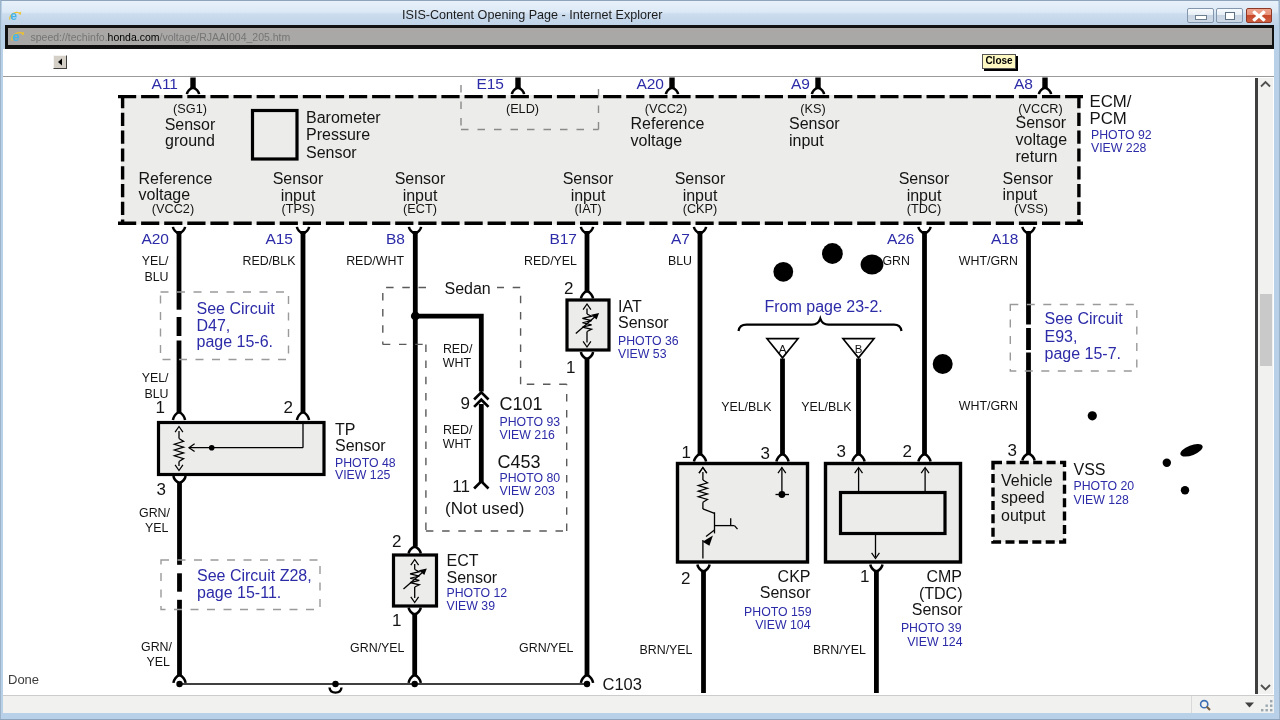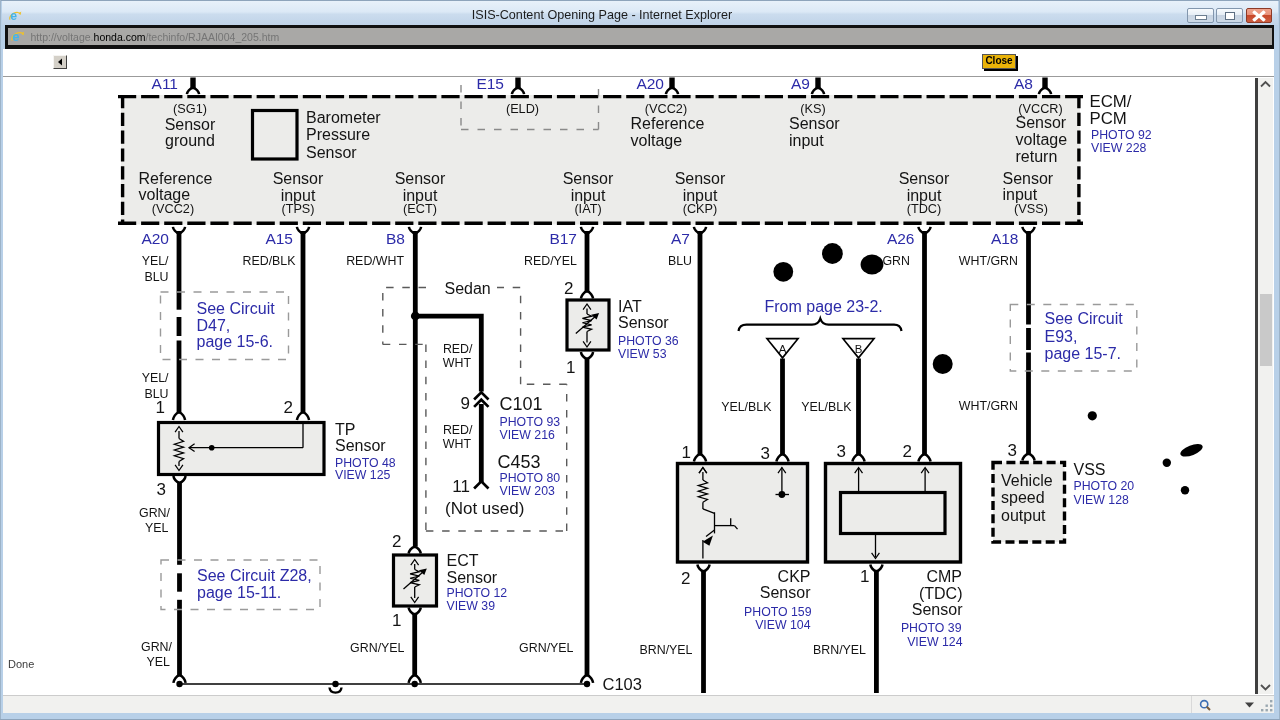--- a/index.html
+++ b/index.html
@@ -11,48 +11,48 @@
 <div class="abs" style="left:0;top:0;width:1px;height:720px;background:#9db3c8"></div>
 <div class="abs" style="left:1279px;top:0;width:1px;height:720px;background:#9db3c8"></div>
 <div class="abs" style="left:0;top:719px;width:1280px;height:1px;background:#8ea4bb"></div>
 
 <div class="abs" style="left:2px;top:1px;width:1276px;height:23.7px;background:linear-gradient(#e8f1fa,#dce9f6 45%,#cbdcee 55%,#c0d3e8)"></div>
 <svg width="14" height="14" viewBox="0 0 32 32" style="position:absolute;left:8px;top:9px">
 <path d="M4.5,24.5 A 13.5 9 -28 1 1 29,12" stroke="#eec12d" stroke-width="2.7" fill="none"></path>
 <path d="M28,13.5 L30.5,5.5 L24,9.5 Z" fill="#eec12d"></path>
 <text x="5" y="26" font-family="Liberation Sans" font-weight="bold" font-size="28" fill="#45b5e9">e</text>
 </svg>
-<div class="abs" style="left:402px;top:8px;width:400px;height:17px;font-size:12.6px;color:#1c1c1c;text-align:center;white-space:nowrap">ISIS-Content Opening Page - Internet Explorer</div>
+<div class="abs" style="left:402px;top:8px;width:400px;height:17px;font-size:12.6px;color:#1c1c1c;text-align:left;white-space:nowrap">ISIS-Content Opening Page - Internet Explorer</div>
 
 <div class="abs" style="left:1186.5px;top:7.5px;width:27px;height:15.5px;border:1px solid #8296ad;border-radius:2px;background:linear-gradient(#f8fbfd,#e6eef6 45%,#c8d4e2 50%,#cdd9e6);box-sizing:border-box">
   <div class="abs" style="left:7.5px;top:6.5px;width:9.5px;height:3px;background:#fff;border:1px solid #6c7e90"></div>
 </div>
 <div class="abs" style="left:1216px;top:7.5px;width:27px;height:15.5px;border:1px solid #8296ad;border-radius:2px;background:linear-gradient(#f8fbfd,#e6eef6 45%,#c8d4e2 50%,#cdd9e6);box-sizing:border-box">
   <div class="abs" style="left:8px;top:3.5px;width:7.5px;height:6px;background:#fff;border:1.7px solid #5d6f82"></div>
 </div>
 <div class="abs" style="left:1245.5px;top:7.5px;width:26.5px;height:15.5px;border:1px solid #8c3a27;border-radius:2px;background:linear-gradient(#efa28b,#e8917a 45%,#c8482a 50%,#cd5e41);box-sizing:border-box"></div>
 <svg class="abs" style="left:1252px;top:9.5px" width="14" height="12">
     <path d="M2.5,1 L7,5 L11.5,1 L13,2.5 L8.8,6 L13,9.5 L11.5,11 L7,7 L2.5,11 L1,9.5 L5.2,6 L1,2.5 Z" fill="#fff" stroke="#fff" stroke-width="1.1" stroke-linejoin="round"></path>
   </svg>
 
 <div class="abs" style="left:5px;top:24.7px;width:1269px;height:24.2px;background:#111"></div>
 <div class="abs" style="left:7.5px;top:27.8px;width:1264px;height:17.5px;background:#a9a8a6"></div>
 <svg width="15" height="15" viewBox="0 0 32 32" style="position:absolute;left:10px;top:29px">
 <path d="M4.5,24.5 A 13.5 9 -28 1 1 29,12" stroke="#eec12d" stroke-width="2.7" fill="none"></path>
 <path d="M28,13.5 L30.5,5.5 L24,9.5 Z" fill="#eec12d"></path>
 <text x="5" y="26" font-family="Liberation Sans" font-weight="bold" font-size="28" fill="#45b5e9">e</text>
 </svg>
-<div class="abs" style="left:30.5px;top:31px;height:14px;font-size:10.5px;color:#757575;white-space:nowrap"><span>http://voltage.</span><span style="color:#000;font-weight:normal">honda.com</span><span>/techinfo/RJAAI004_205.htm</span></div>
+<div class="abs" style="left:30.5px;top:31px;height:14px;font-size:10.5px;color:#757575;white-space:nowrap"><span>speed://techinfo.</span><span style="color:#000;font-weight:normal">honda.com</span><span>/voltage/RJAAI004_205.htm</span></div>
 
 <div class="abs" style="left:3px;top:48.9px;width:1271px;height:27.2px;background:#fff"></div>
 <div class="abs" style="left:53px;top:55px;width:14px;height:14px;background:#d4d0c8;border-top:1.5px solid #f5f4f2;border-left:1.5px solid #f5f4f2;border-right:1.5px solid #404040;border-bottom:1.5px solid #404040;box-sizing:border-box"></div>
 <svg class="abs" style="left:53px;top:55px" width="14" height="14">
     <path d="M9,3.5 L5,7 L9,10.5 Z" fill="#000"></path>
   </svg>
-<div class="abs" style="left:982px;top:54px;width:34px;height:14.5px;background:#eab308;border:1px solid #555;box-shadow:2px 2px 0 #000;box-sizing:border-box;font-size:10px;font-weight:bold;color:#000;text-align:center;line-height:12px">Close</div>
+<div class="abs" style="left:982px;top:54px;width:34px;height:14.5px;background:#fef9c3;border:1px solid #555;box-shadow:2px 2px 0 #000;box-sizing:border-box;font-size:10px;font-weight:bold;color:#000;text-align:center;line-height:12px">Close</div>
 <div class="abs" style="left:3px;top:76.1px;width:1271px;height:1.3px;background:#9b9b9b"></div>
 
 <div class="abs" style="left:3px;top:77.4px;width:1271px;height:617.2px;background:#fff"></div>
 <svg class="abs" style="left:0;top:0" width="1280" height="720" viewBox="0 0 1280 720">
 <g font-family="Liberation Sans">
 <rect x="121" y="95" width="959" height="129.5" fill="#ececea"></rect>
 <line x1="118" y1="96.6" x2="1083" y2="96.6" stroke="#000" stroke-width="3.4" stroke-dasharray="18.2,4.9"></line>
 <line x1="118" y1="223.2" x2="1083" y2="223.2" stroke="#000" stroke-width="3.4" stroke-dasharray="18.2,4.9"></line>
 <line x1="122.6" y1="95" x2="122.6" y2="225" stroke="#000" stroke-width="3.4" stroke-dasharray="13.2,4.6"></line>
 <line x1="1078.9" y1="95" x2="1078.9" y2="225" stroke="#000" stroke-width="3.4" stroke-dasharray="13.2,4.6"></line>
@@ -341,21 +341,21 @@
 <div class="abs" style="left:1257.9px;top:77.5px;width:15.6px;height:616px;background:#f1f1ef"></div>
 <svg class="abs" style="left:1258px;top:78px" width="15" height="12">
     <path d="M3,8.5 L7.5,4 L12,8.5" stroke="#505050" stroke-width="1.8" fill="none"></path>
   </svg>
 <svg class="abs" style="left:1258px;top:681px" width="15" height="12">
     <path d="M3,4 L7.5,8.5 L12,4" stroke="#505050" stroke-width="1.8" fill="none"></path>
   </svg>
 <div class="abs" style="left:1259.5px;top:294px;width:12px;height:72px;background:#c9c9c9"></div>
 
 <div class="abs" style="left:3px;top:694.6px;width:1271px;height:18.6px;background:#f1f1ef;border-top:1px solid #cccccc;box-sizing:border-box"></div>
-<div class="abs" style="left:8px;top:658px;font-size:11px;color:#3c3c3c">Done</div>
+<div class="abs" style="left:8px;top:672px;font-size:13px;color:#3c3c3c">Done</div>
 <div class="abs" style="left:1191px;top:695.5px;width:1px;height:17px;background:#d9d9d9"></div>
 <svg class="abs" style="left:1199px;top:699px" width="13" height="13">
  <circle cx="5.2" cy="5.2" r="3.6" fill="none" stroke="#3d6fb4" stroke-width="1.6"></circle>
  <line x1="7.8" y1="7.8" x2="11" y2="11" stroke="#7a5c3a" stroke-width="2"></line>
 </svg>
 <div class="abs" style="left:1213px;top:718px;font-size:11px;color:#333">100%</div>
 <svg class="abs" style="left:1244px;top:701px" width="12" height="8">
     <path d="M1,1.5 L5.5,6.5 L10,1.5 Z" fill="#404040"></path>
   </svg>
 <svg class="abs" style="left:1261px;top:700px" width="13" height="13">

